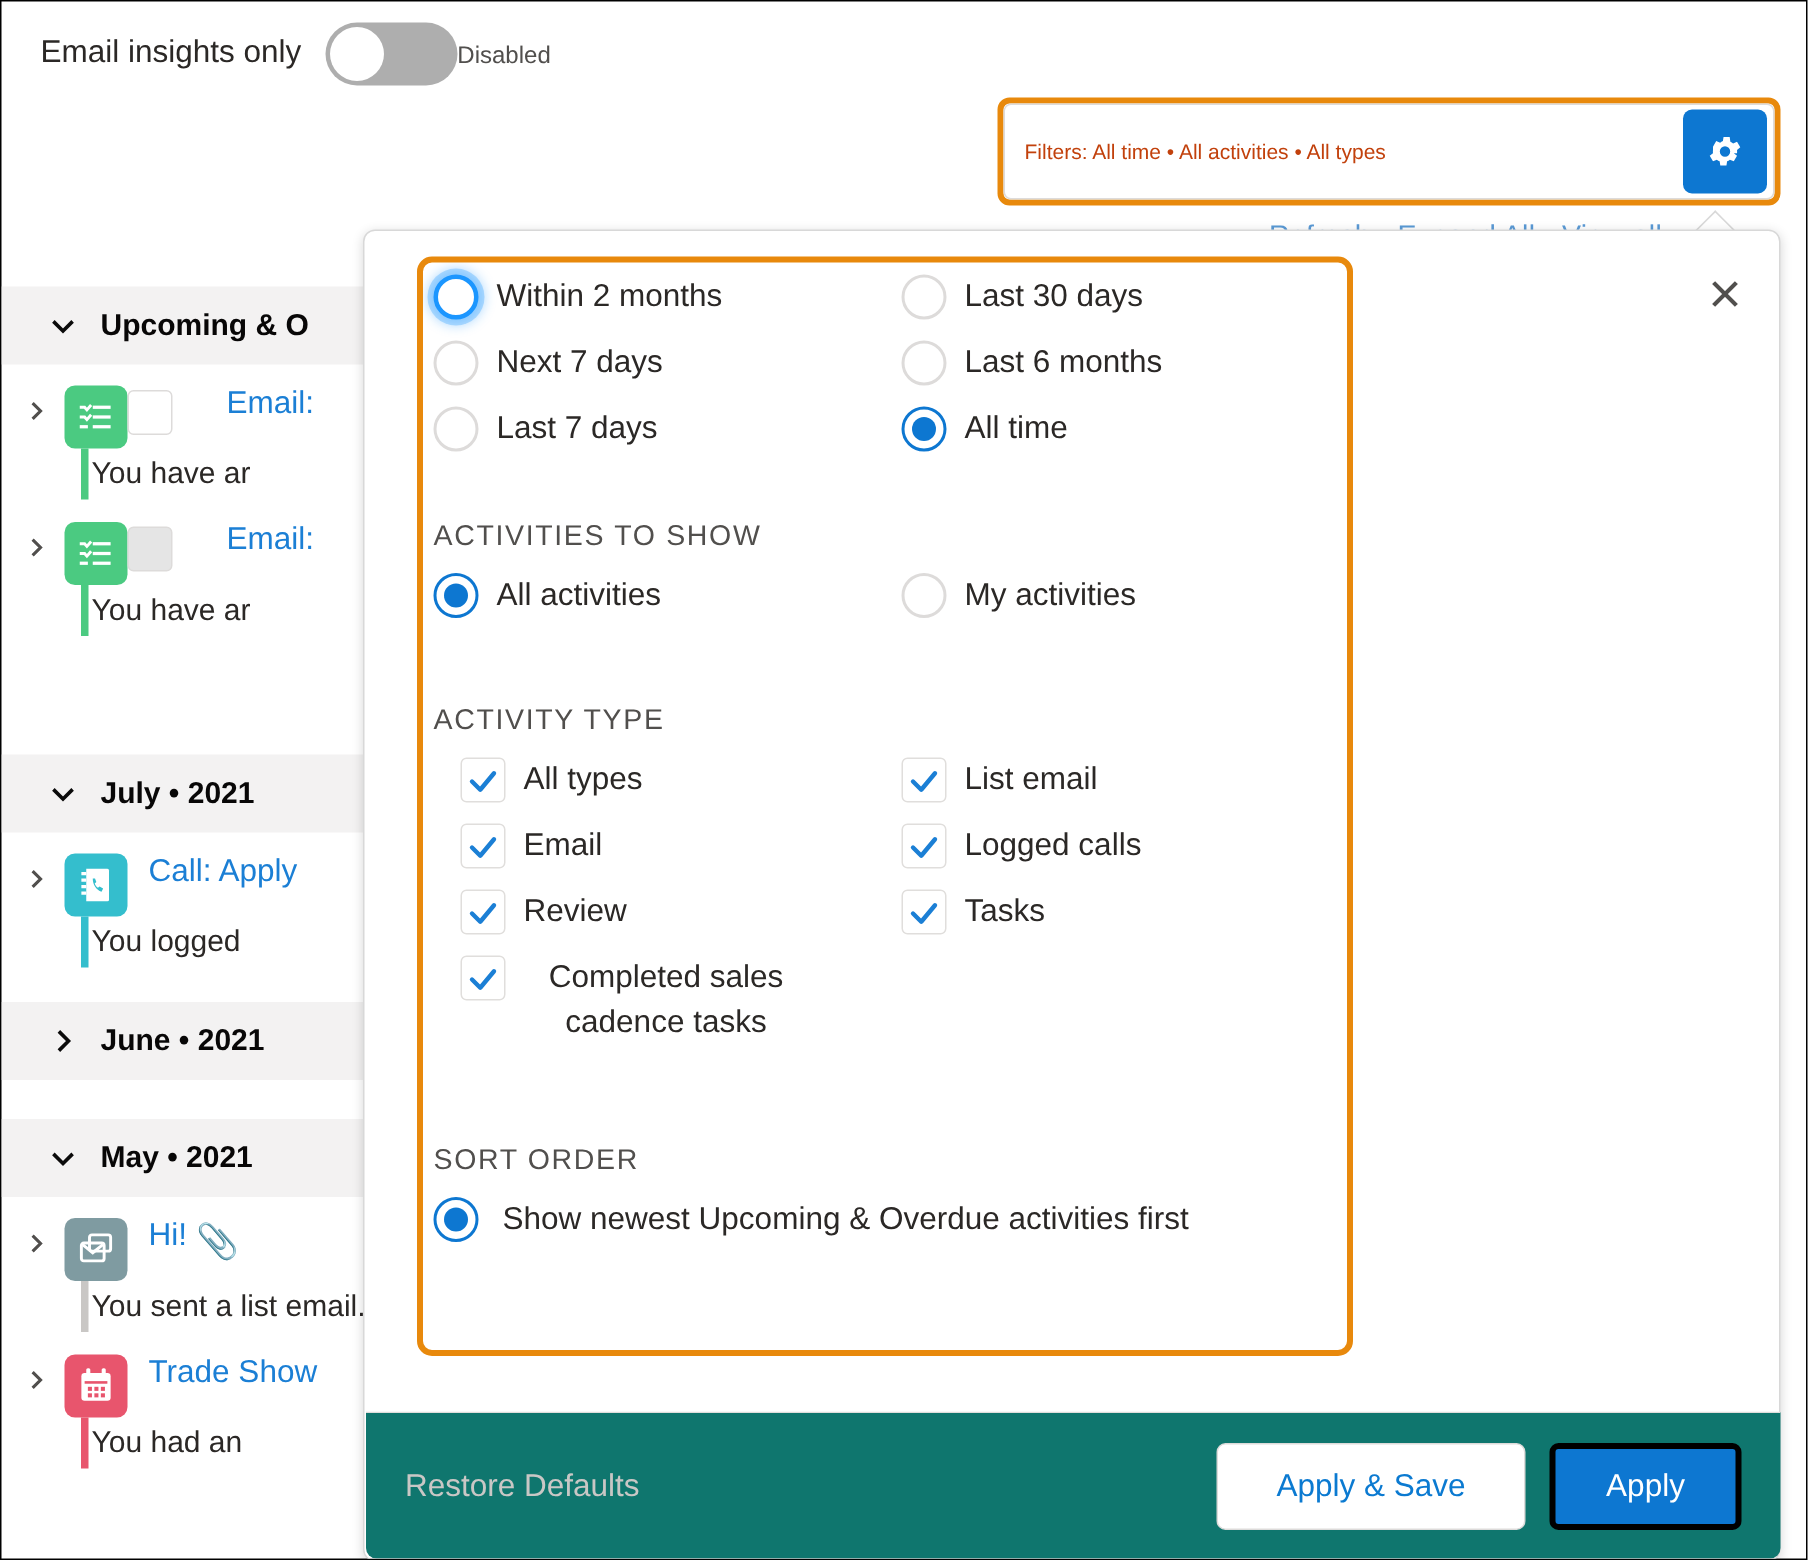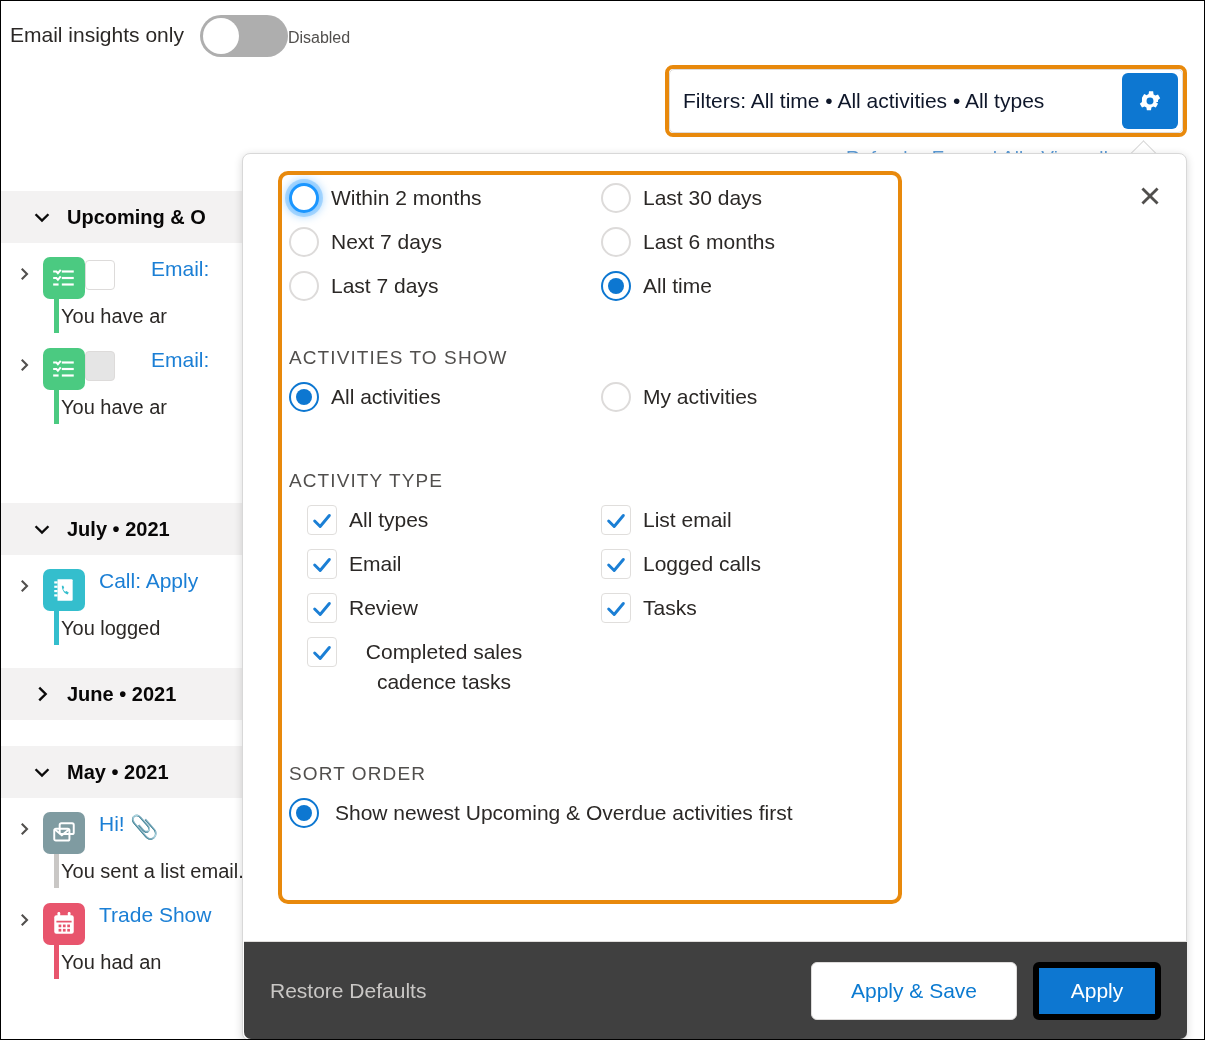--- a/index.html
+++ b/index.html
@@ -8,21 +8,21 @@
     width: 1205px; height: 1040px;
     font-family: "Liberation Sans", sans-serif;
     background: #ffffff;
     color: #2b2826;
     overflow: hidden;
     position: relative;
   }
   #root { position: relative; width: 1205px; height: 1040px; border: 1px solid #000; overflow: hidden; background:#fff; }
 
   
-  .toggle-row { position:absolute; left:9px; top:14px; display:flex; align-items:flex-start;justify-content:flex-end; }
+  .toggle-row { position:absolute; left:26px; top:14px; display:flex; align-items:flex-start;justify-content:flex-end; }
   .toggle-label { font-size: 21px; color:#2b2826; line-height:40px; }
   .toggle-wrap { margin-left: 16px; display:flex; flex-direction:row; align-items:center; }
   .toggle-track {
     width: 88px; height: 42px; border-radius: 21px; background:#aeaeae;
     position:relative; cursor:pointer;
   }
   .toggle-knob {
     position:absolute; left:3px; top:3px; width:36px; height:36px; border-radius:50%;
     background:#ffffff;
   }
@@ -32,21 +32,21 @@
   .filters-highlight {
     position:absolute; left:664px; top:64px; width:522px; height:72px;
     border: 4px solid #e8890c; border-radius: 8px; background:#fff;
     display:flex; align-items:center; padding: 0 4px 0 0;
   }
   .filters-inner {
     position:absolute; left:668px; top:68px; width:514px; height:64px;
     background:#fff; border-radius:5px; border:1px solid #dddbda;
     display:flex; align-items:center; justify-content:space-between;
   }
-  .filters-text { font-size: 21px; color:#0f172a; padding-left: 13px; white-space:nowrap; }
+  .filters-text { font-size: 14px; color:#c2410c; padding-left: 13px; white-space:nowrap; }
   .gear-btn {
     width:56px; height:56px; margin-right:4px; background:#0d77d1; border-radius:6px;
     display:flex; align-items:center; justify-content:center; cursor:pointer; flex:none;
   }
   .gear-btn svg { width:26px; height:26px; fill:#fff; }
 
   
   .behind-links {
     position:absolute; left:845px; top:146px; font-size:19px; color:#5a9ad6;
     white-space:nowrap; letter-spacing:0.2px;
@@ -143,31 +143,31 @@
   }
   .cbox svg { position:absolute; left:3px; top:4px; width:22px; height:22px;
     stroke:#1b7fd5; fill:none; stroke-width:3.2; stroke-linecap:round; stroke-linejoin:round; }
 
   .sort-opt .radio { margin-right:16px; }
   .sort-opt .opt-label { white-space:nowrap; }
 
   
   .pop-footer {
     position:absolute; left:1px; bottom:1px; width:943px; height:98px;
-    background:#404040; border-top:1px solid #e0dedc; border-radius:0 0 7px 7px;
+    background:#0f766e; border-top:1px solid #e0dedc; border-radius:0 0 7px 7px;
     display:flex; align-items:center; justify-content:space-between; padding:0 26px;
   }
   .restore { font-size:21px; color:#c9c7c5; cursor:default; }
   .foot-right { display:flex; align-items:center; gap:16px; }
   .btn {
     height:58px; border-radius:6px; font-size:21px; display:flex; align-items:center;
     justify-content:center; cursor:pointer; padding:0 26px; white-space:nowrap;
   }
   .btn-secondary { background:#fff; border:1px solid #dddbda; color:#0b7ad1; min-width:206px; }
-  .btn-primary { background:#0d77d1; border:6px solid #000000; color:#fff; min-width:128px; }
+  .btn-primary { background:#0d77d1; border:4px solid #000000; color:#fff; min-width:128px; }
 </style>
 </head>
 <body>
 
 <div id="root">
 
   <div class="toggle-row">
     <div class="toggle-label">Email insights only</div>
     <div class="toggle-wrap">
       <div class="toggle-track">

